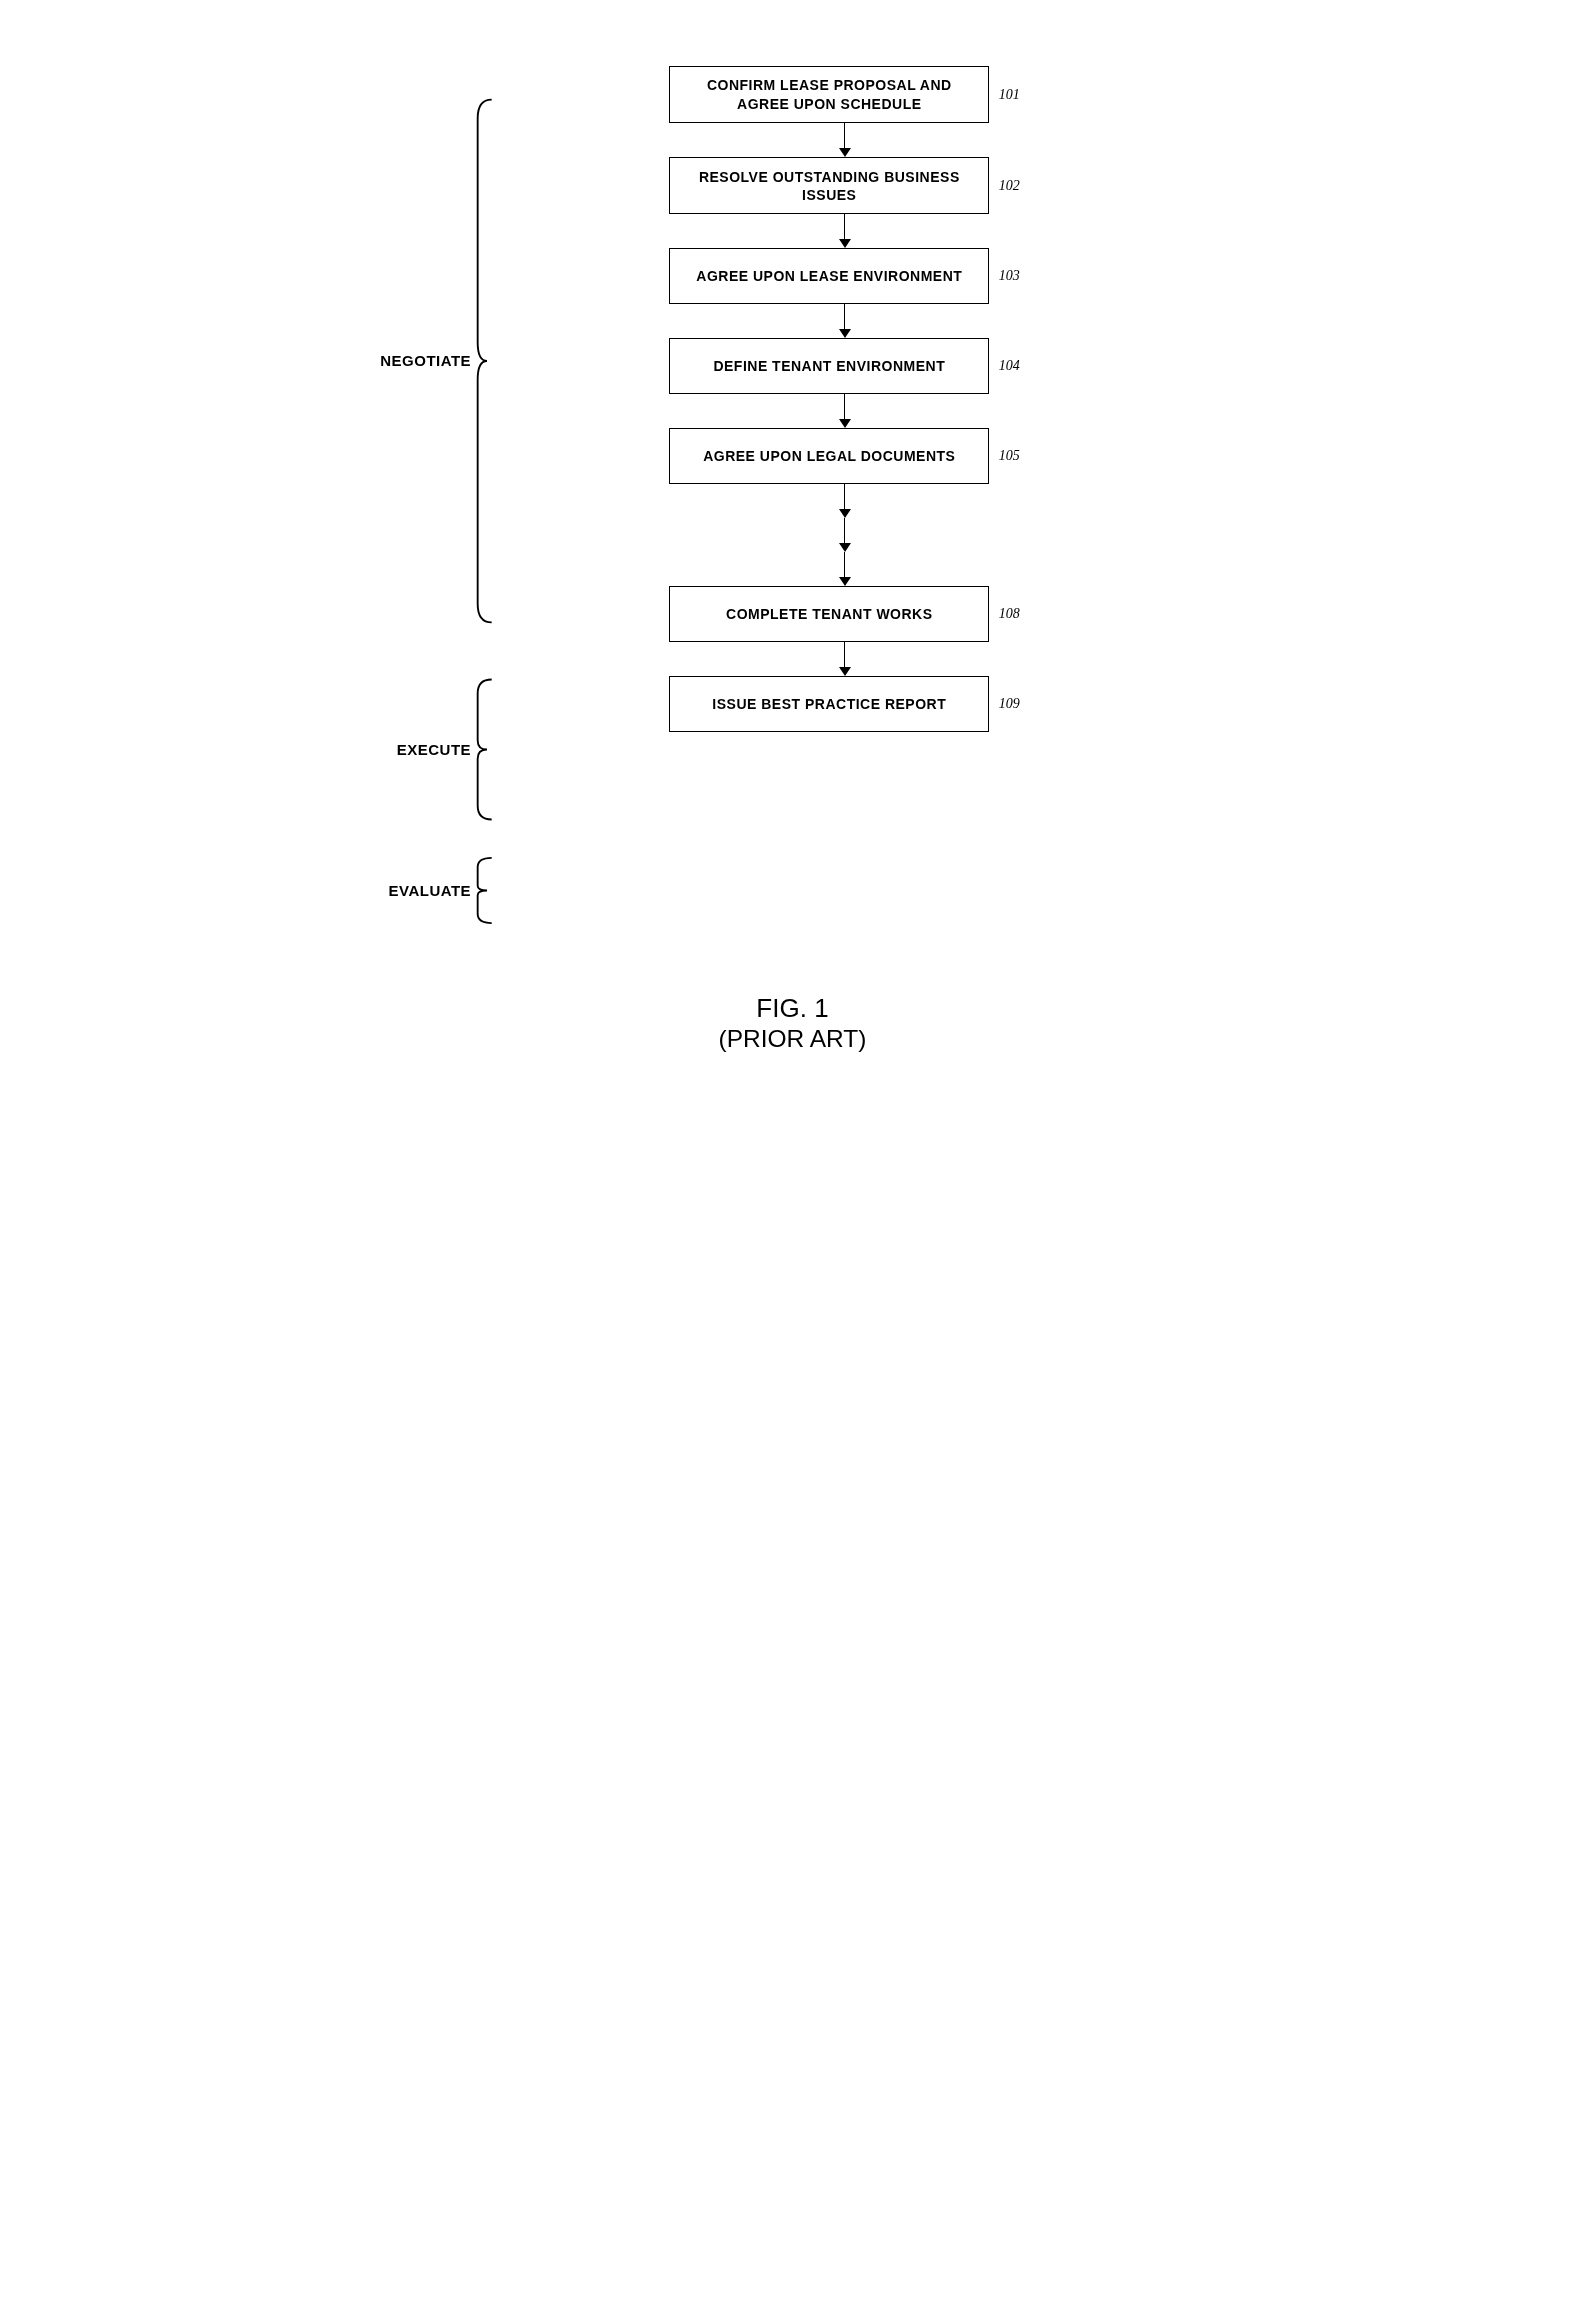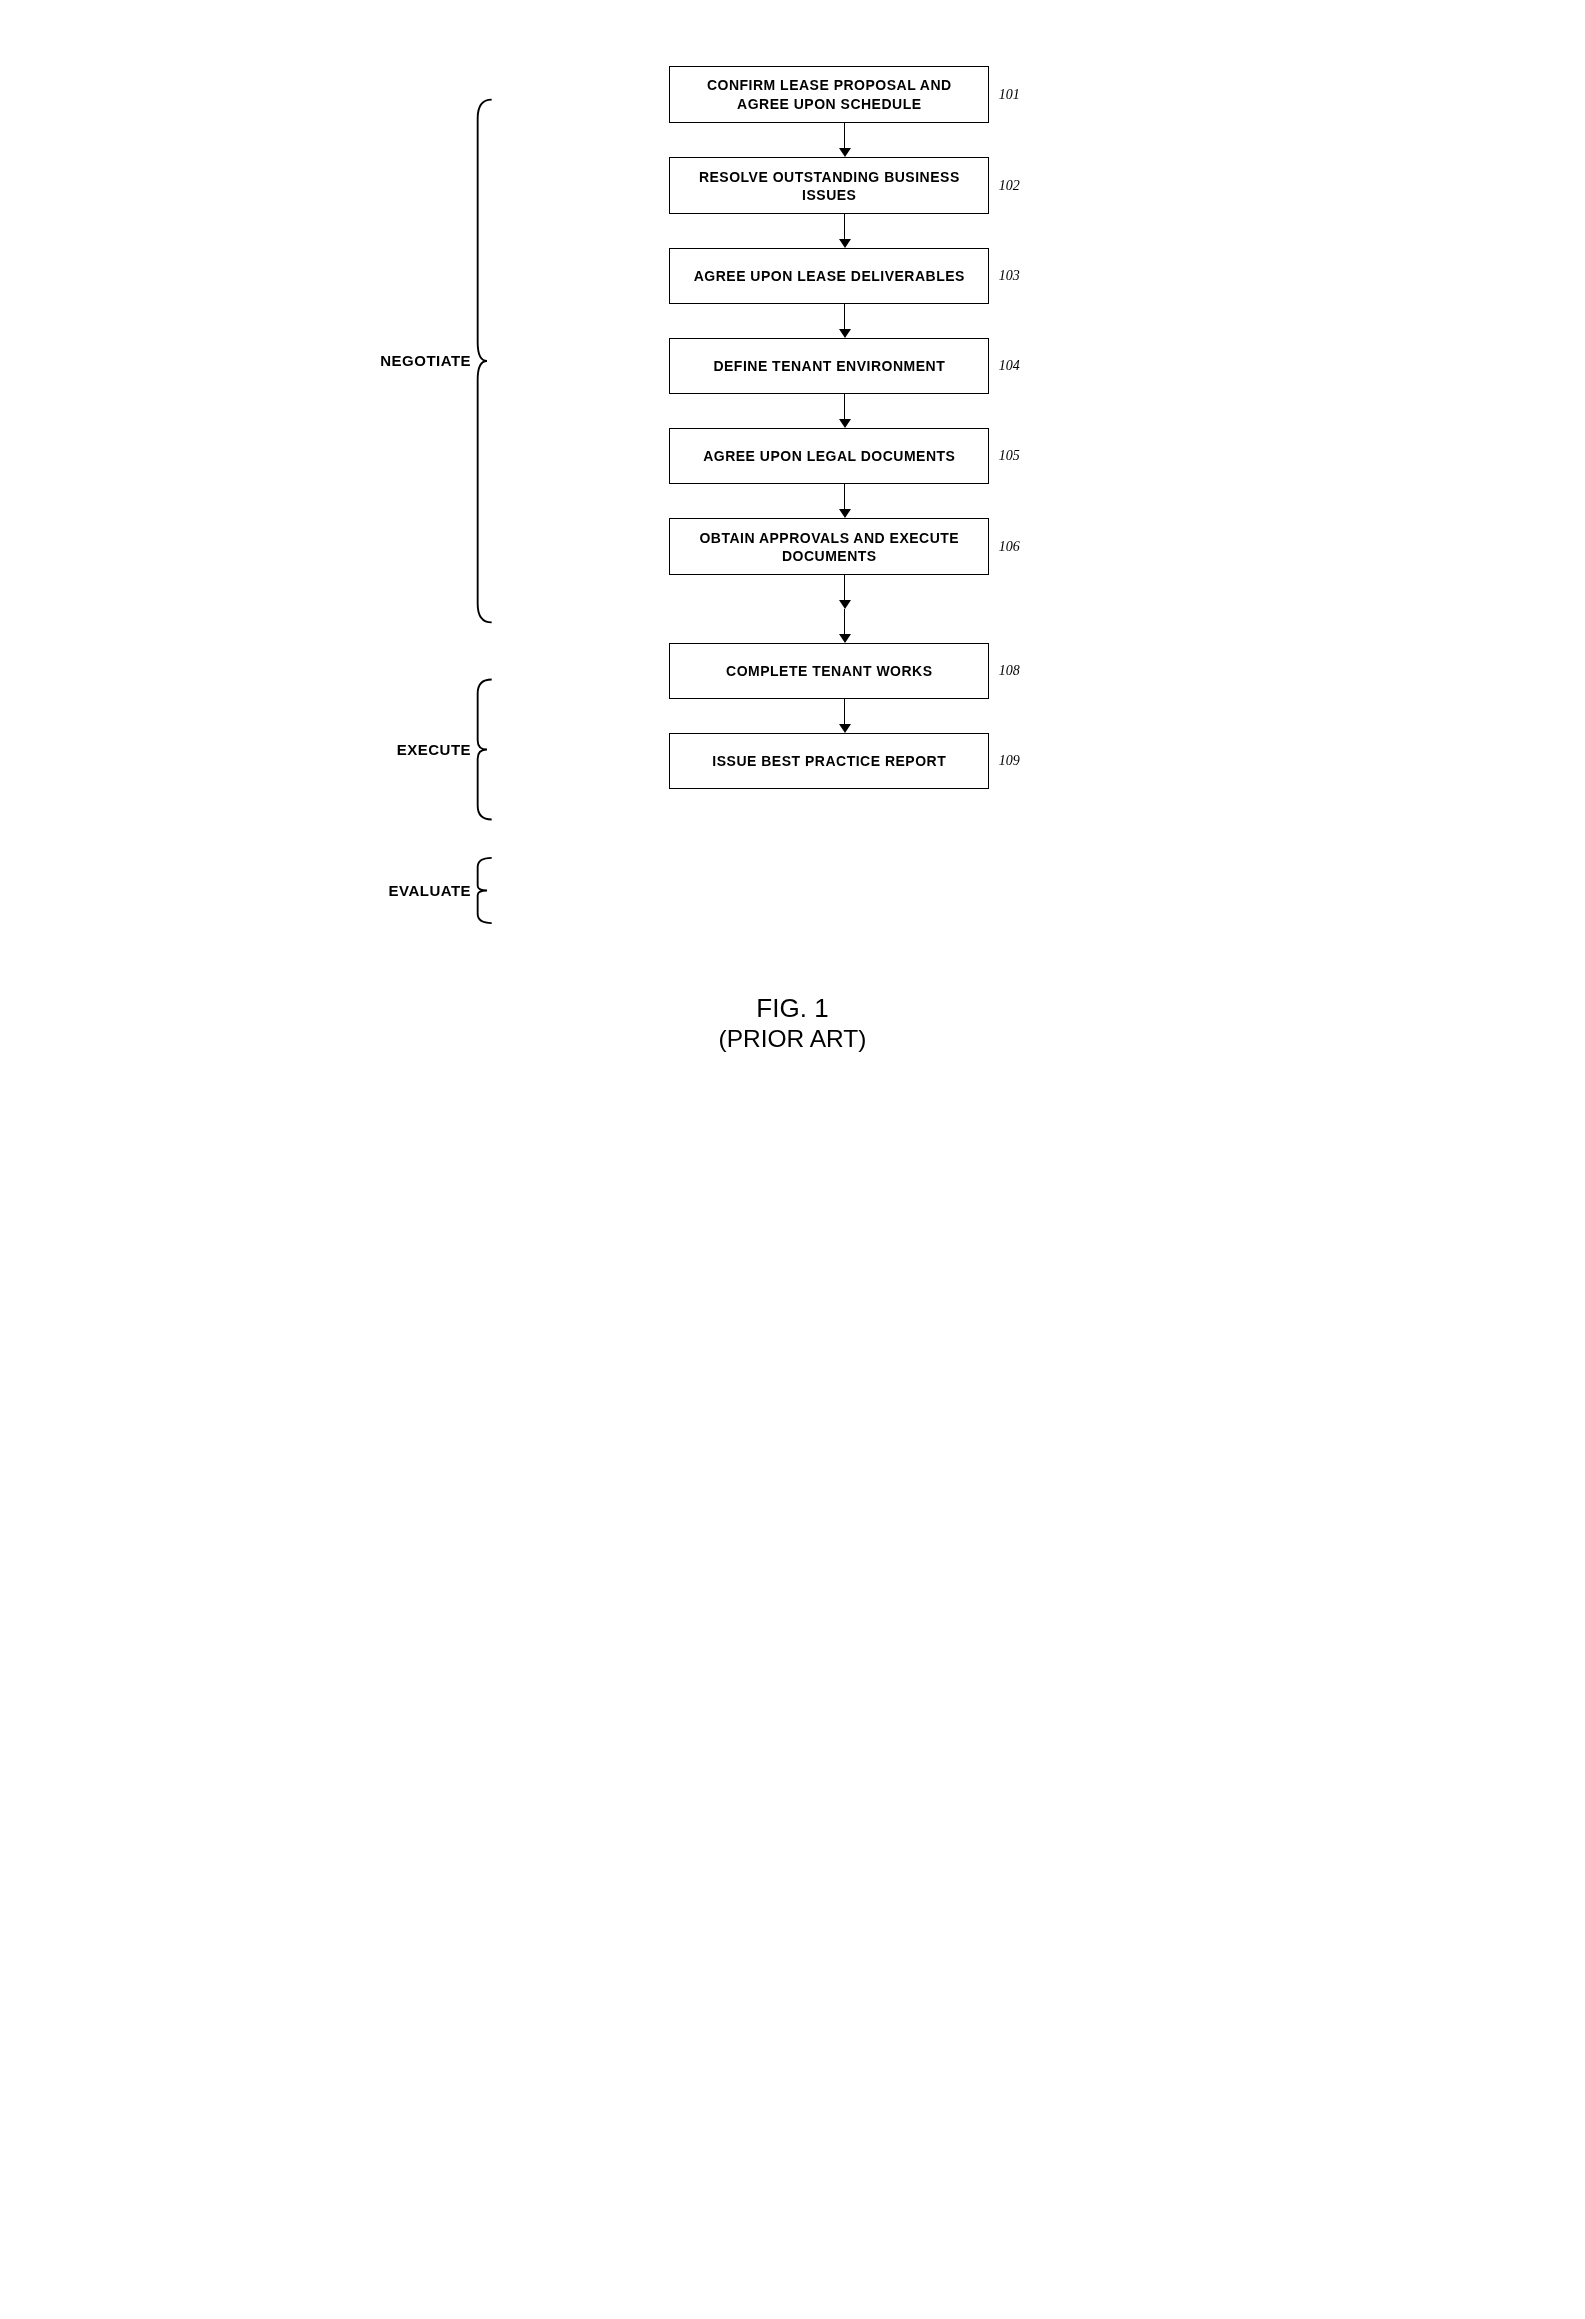--- a/index.html
+++ b/index.html
@@ -188,21 +188,21 @@
         <span class="ref-number">102</span>
       </div>
 
       <div class="arrow">
         <div class="arrow-line"></div>
         <div class="arrow-head"></div>
       </div>
 
       <div class="box-row">
         <div class="flow-box">
-          <span class="flow-box-text">AGREE UPON LEASE DELIVERABLES</span>
+          <span class="flow-box-text">AGREE UPON LEASE ENVIRONMENT</span>
         </div>
         <span class="ref-number">103</span>
       </div>
 
       <div class="arrow">
         <div class="arrow-line"></div>
         <div class="arrow-head"></div>
       </div>
 
       <div class="box-row">
@@ -222,26 +222,20 @@
           <span class="flow-box-text">AGREE UPON LEGAL DOCUMENTS</span>
         </div>
         <span class="ref-number">105</span>
       </div>
 
       <div class="arrow">
         <div class="arrow-line"></div>
         <div class="arrow-head"></div>
       </div>
 
-      <div class="box-row">
-        <div class="flow-box">
-          <span class="flow-box-text">OBTAIN APPROVALS AND EXECUTE DOCUMENTS</span>
-        </div>
-        <span class="ref-number">106</span>
-      </div>
 
       <div class="arrow">
         <div class="arrow-line"></div>
         <div class="arrow-head"></div>
       </div>
 
 
       <div class="arrow">
         <div class="arrow-line"></div>
         <div class="arrow-head"></div>

